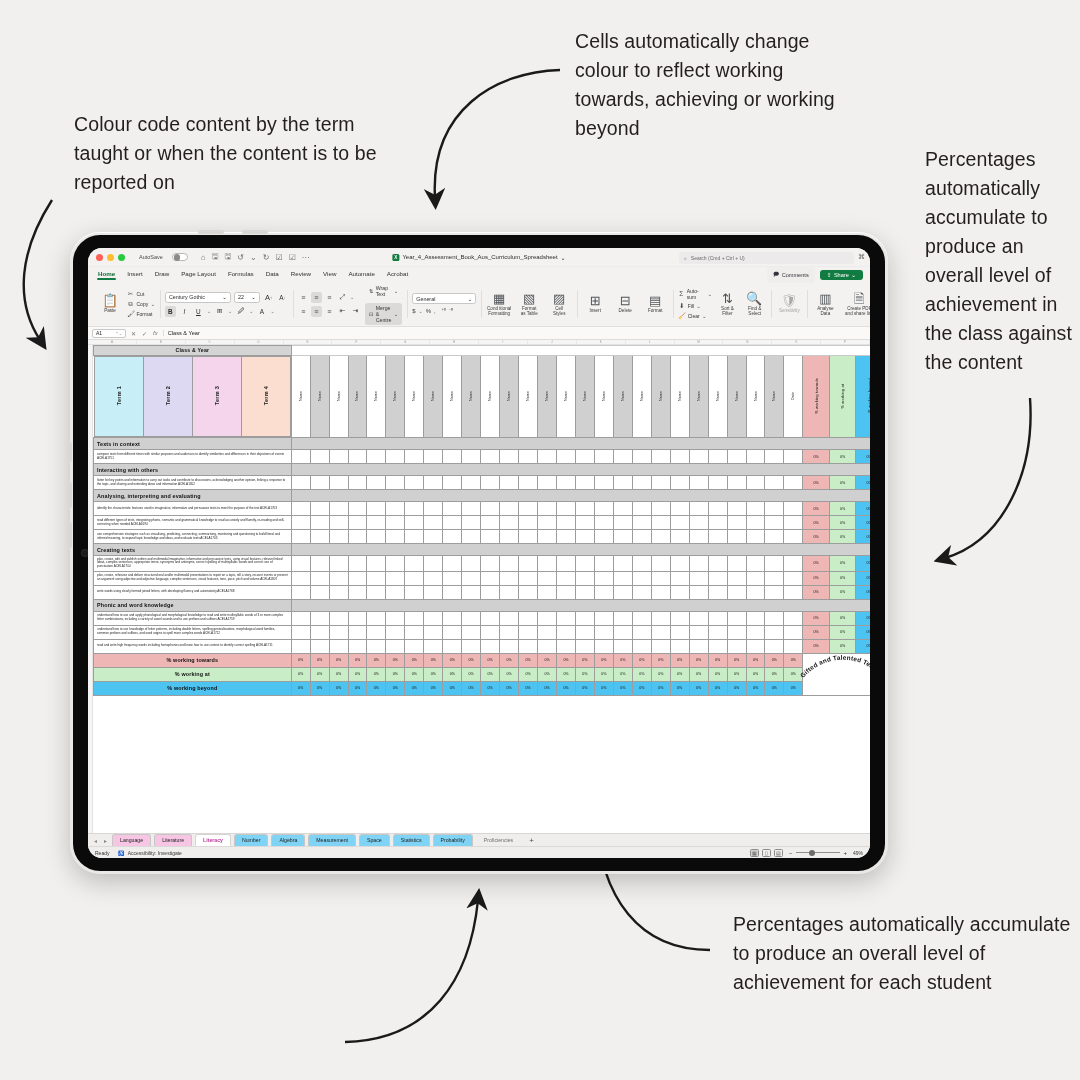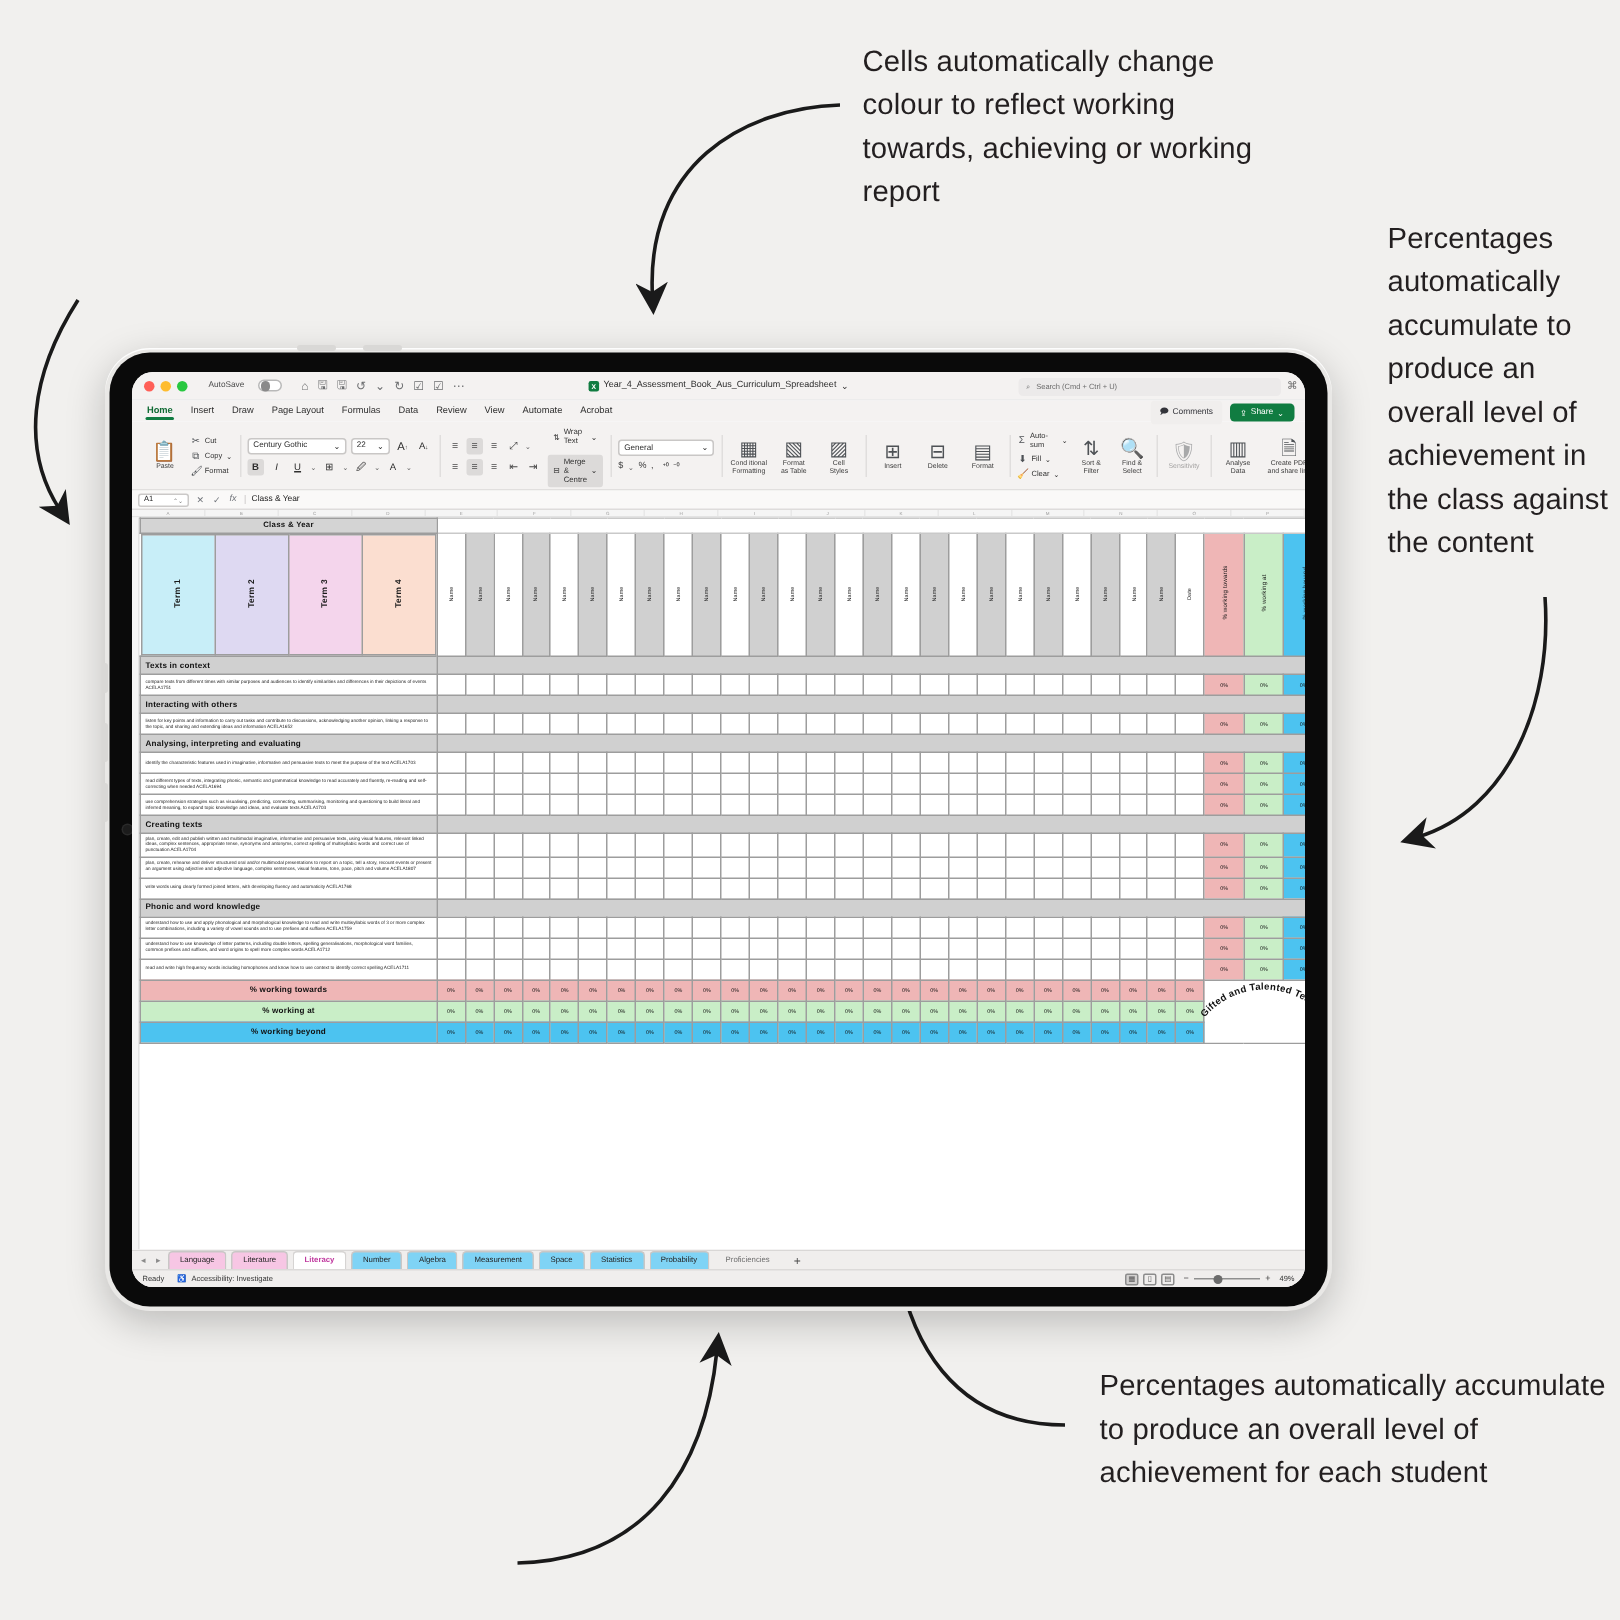--- a/index.html
+++ b/index.html
@@ -232,21 +232,22 @@
   .zoomslider { display:flex; align-items:center; gap:3px; width: 58px;}
   .zline { flex:1; height:1px; background:#8f8f8f; position:relative; }
   .zknob { position:absolute; left: 30%; top:-2.5px; width:6px; height:6px; border-radius:50%; background:#6b6b6b;}
   .zpct { font-size:5px; color:#333; }
 </style>
 </head>
 <body>
 
 <div class="canvas">
 
-  <div class="anno" id="anno-topmid">Cells automatically change colour to reflect working towards, achieving or working report</div>
+  <div class="anno" id="anno-topleft">Colour code content by the term taught or when the content is to be reported on</div>
+  <div class="anno" id="anno-topmid">Cells automatically change colour to reflect working towards, achieving or working beyond</div>
   <div class="anno" id="anno-right">Percentages automatically accumulate to produce an overall level of achievement in the class against the content</div>
   <div class="anno" id="anno-botright">Percentages automatically accumulate to produce an overall level of achievement for each student</div>
 
   <svg class="arrow" style="left:0;top:0;width:1080px;height:1080px">
     <defs>
       <marker id="ah" markerWidth="9" markerHeight="9" refX="4" refY="4.5" orient="auto">
         <path d="M0,0 L9,4.5 L0,9 L2.6,4.5 Z" fill="#1a1a1a"></path>
       </marker>
     </defs>
 

